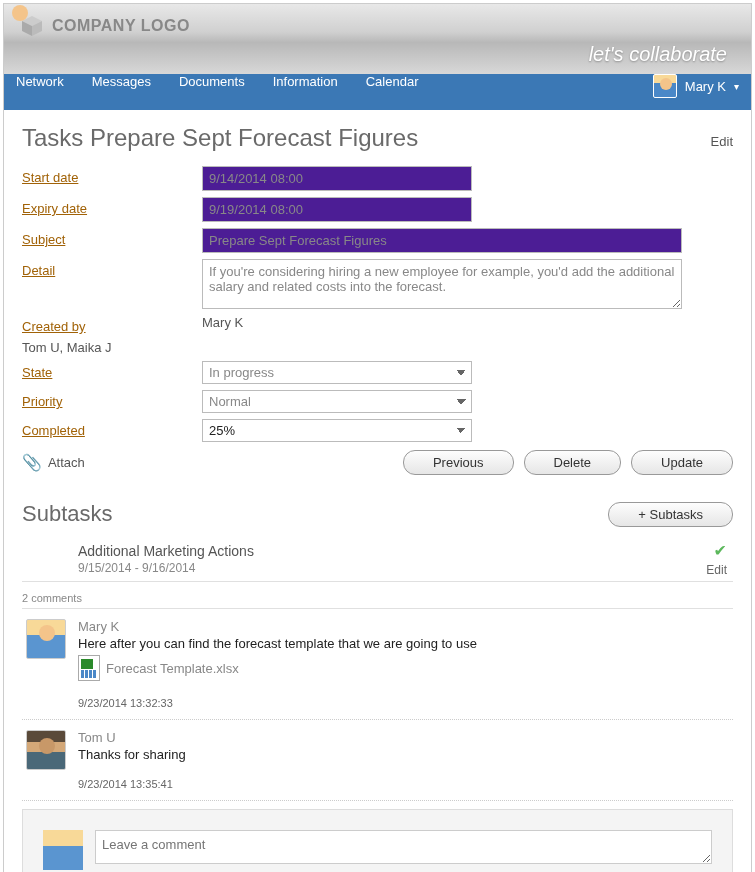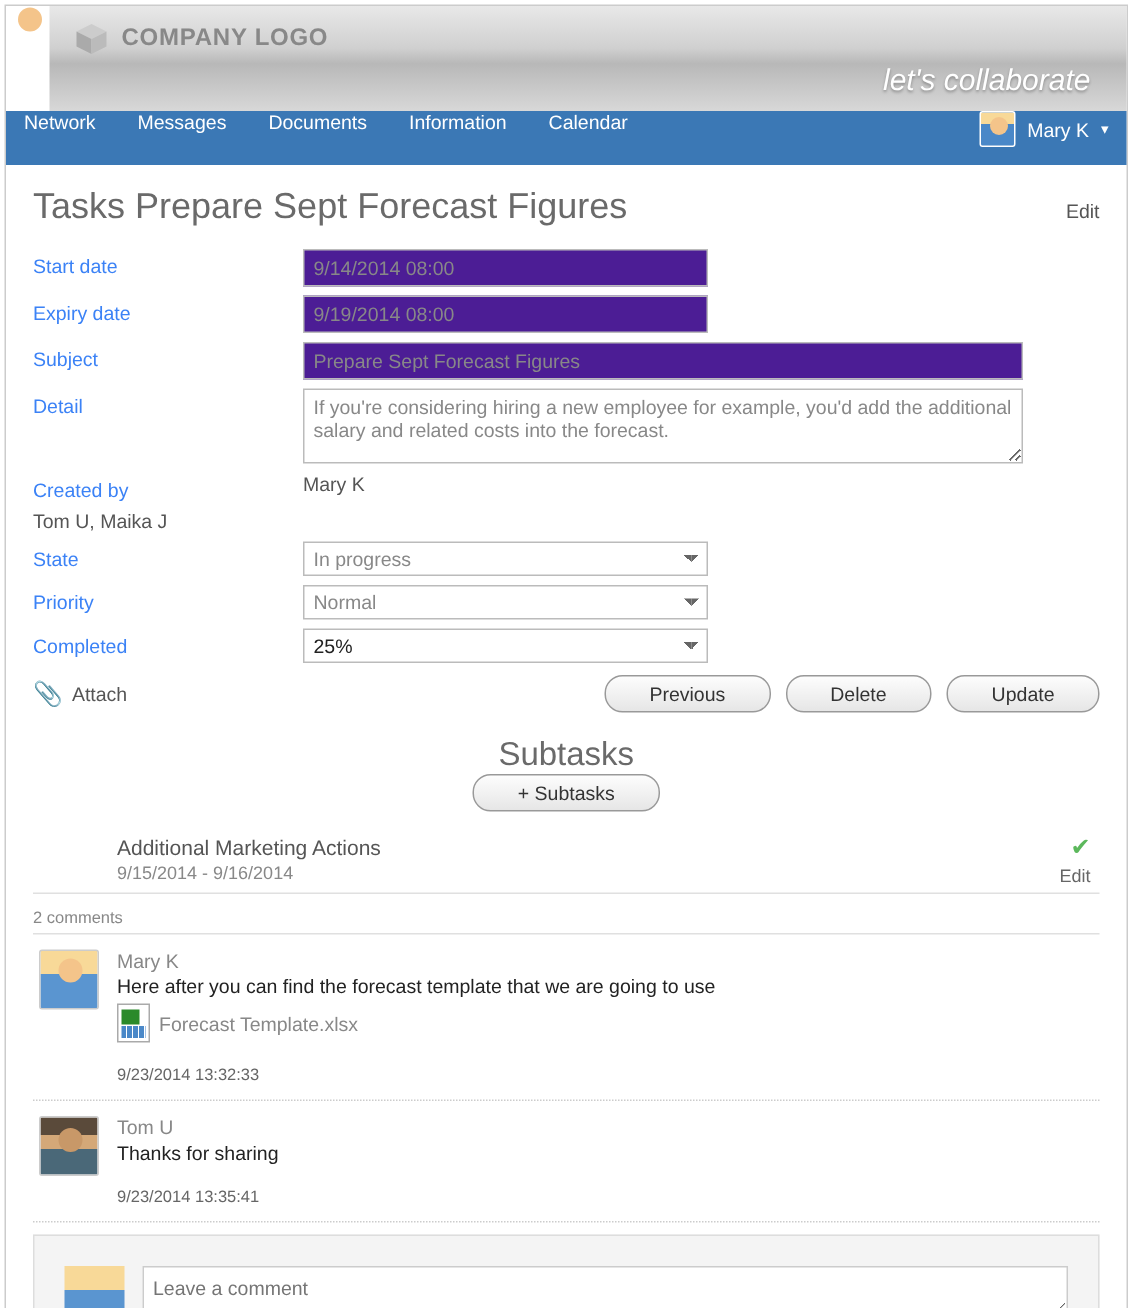--- a/index.html
+++ b/index.html
@@ -1,47 +1,47 @@
 <!DOCTYPE html>
 <html><head>
 <meta charset="utf-8">
 <style>
 * { box-sizing: border-box; margin: 0; padding: 0; }
 body { font-family: Arial, Helvetica, sans-serif; font-size: 13px; color: #333; background: #fff; width: 755px; }
 .page { border: 1px solid #ccc; margin: 3px; background: #fff; }
-.header { height: 70px; background: linear-gradient(to bottom, #e8e8e8 0%, #d0d0d0 40%, #b8b8b8 55%, #d8d8d8 100%); position: relative; padding: 10px 16px; margin-left: 29px; }
+.header { height: 70px; background: linear-gradient(to bottom, #e8e8e8 0%, #d0d0d0 40%, #b8b8b8 55%, #d8d8d8 100%); position: relative; padding: 10px 16px; }
 .logo { display: flex; align-items: center; gap: 8px; }
 .logo-cube { width: 24px; height: 24px; }
 .logo-text { font-size: 16px; color: #888; font-weight: bold; letter-spacing: 0.5px; }
 .tagline { position: absolute; right: 24px; bottom: 8px; color: #fff; font-size: 20px; font-style: italic; text-shadow: 0 1px 2px rgba(0,0,0,0.3); }
 .navbar { background: #3b78b5; height: 36px; display: flex; align-items: flex-start; padding: 0 12px; justify-content: space-between; }
 .nav-left { display: flex; gap: 28px; }
 .nav-item { color: #fff; font-size: 13px; cursor: pointer; }
 .nav-user { display: flex; align-items: center; gap: 8px; color: #fff; cursor: pointer; }
 .nav-user .avatar { width: 24px; height: 24px; border: 1px solid #fff; border-radius: 2px; background: linear-gradient(to bottom, #f8d998 35%, #4a88c8 35%); position: relative; overflow: hidden; }
 .nav-user .avatar::after { content:""; position:absolute; top:3px; left:6px; width:12px; height:12px; border-radius:50%; background:#f4c48a; }
 .caret { font-size: 10px; }
 .content { padding: 14px 18px 14px 18px; }
 .title-row { display: flex; justify-content: space-between; align-items: baseline; margin-bottom: 14px; }
 .page-title { font-size: 24px; color: #6a6a6a; font-weight: normal; }
 .edit-link { color: #555; font-size: 13px; cursor: pointer; }
 .form-row { display: flex; align-items: flex-start; margin-bottom: 6px; }
-.form-label { width: 180px; color: #3b82f6; font-size: 13px; padding-top: 4px; }
+.form-label { width: 180px; color: #a16207; font-size: 13px; padding-top: 4px; text-decoration: underline; }
 .form-value { flex: 1; color: #555; font-size: 13px; }
 .input-text { border: 1px solid #bbb; padding: 4px 6px; font-size: 13px; color: #888; width: 270px; background: #4c1d95; }
 .input-wide { width: 480px; }
 .textarea { border: 1px solid #bbb; padding: 4px 6px; font-size: 13px; color: #888; width: 480px; height: 50px; resize: both; font-family: inherit; background: #fff; }
 .select { border: 1px solid #bbb; padding: 3px 6px; font-size: 13px; color: #888; width: 270px; background: #fff; appearance: none; background-image: linear-gradient(45deg, transparent 50%, #666 50%), linear-gradient(135deg, #666 50%, transparent 50%); background-position: right 10px center, right 5px center; background-size: 5px 5px; background-repeat: no-repeat; }
 .select-dark { color: #222; }
 .actions-row { display: flex; justify-content: space-between; align-items: center; margin-top: 8px; }
 .attach { display: flex; align-items: center; gap: 6px; color: #555; cursor: pointer; }
 .clip-icon { font-size: 16px; color: #888; }
 .btn-group { display: flex; gap: 10px; }
 .btn { border: 1px solid #999; background: linear-gradient(to bottom, #fdfdfd, #e6e6e6); padding: 4px 29px; font-size: 13px; color: #333; cursor: pointer; border-radius: 12px; }
-.section-row { display: flex; justify-content: space-between; align-items: center; margin-top: 15px; margin-bottom: 8px; flex-direction: column; }
+.section-row { display: flex; justify-content: space-between; align-items: center; margin-top: 26px; margin-bottom: 8px; }
 .section-title { font-size: 22px; color: #6a6a6a; font-weight: normal; }
 .subtask { border-bottom: 1px solid #e0e0e0; padding: 8px 4px 6px 56px; position: relative; }
 .subtask-title { color: #555; font-size: 14px; }
 .subtask-date { color: #888; font-size: 12px; margin-top: 2px; }
 .subtask-check { position: absolute; right: 6px; top: 6px; color: #5cb85c; font-size: 16px; }
 .subtask-edit { position: absolute; right: 6px; top: 28px; font-size: 12px; color: #666; cursor: pointer; }
 .comments-count { color: #888; font-size: 11px; margin-top: 10px; border-bottom: 1px solid #e0e0e0; padding-bottom: 4px; }
 .comment { display: flex; gap: 12px; padding: 10px 4px; border-bottom: 1px dotted #ccc; }
 .comment .avatar { width: 40px; height: 40px; border: 1px solid #ccc; border-radius: 2px; flex-shrink: 0; overflow: hidden; position: relative; }
 .avatar-f { background: linear-gradient(to bottom, #f8d998 40%, #5a95d0 40%); }

